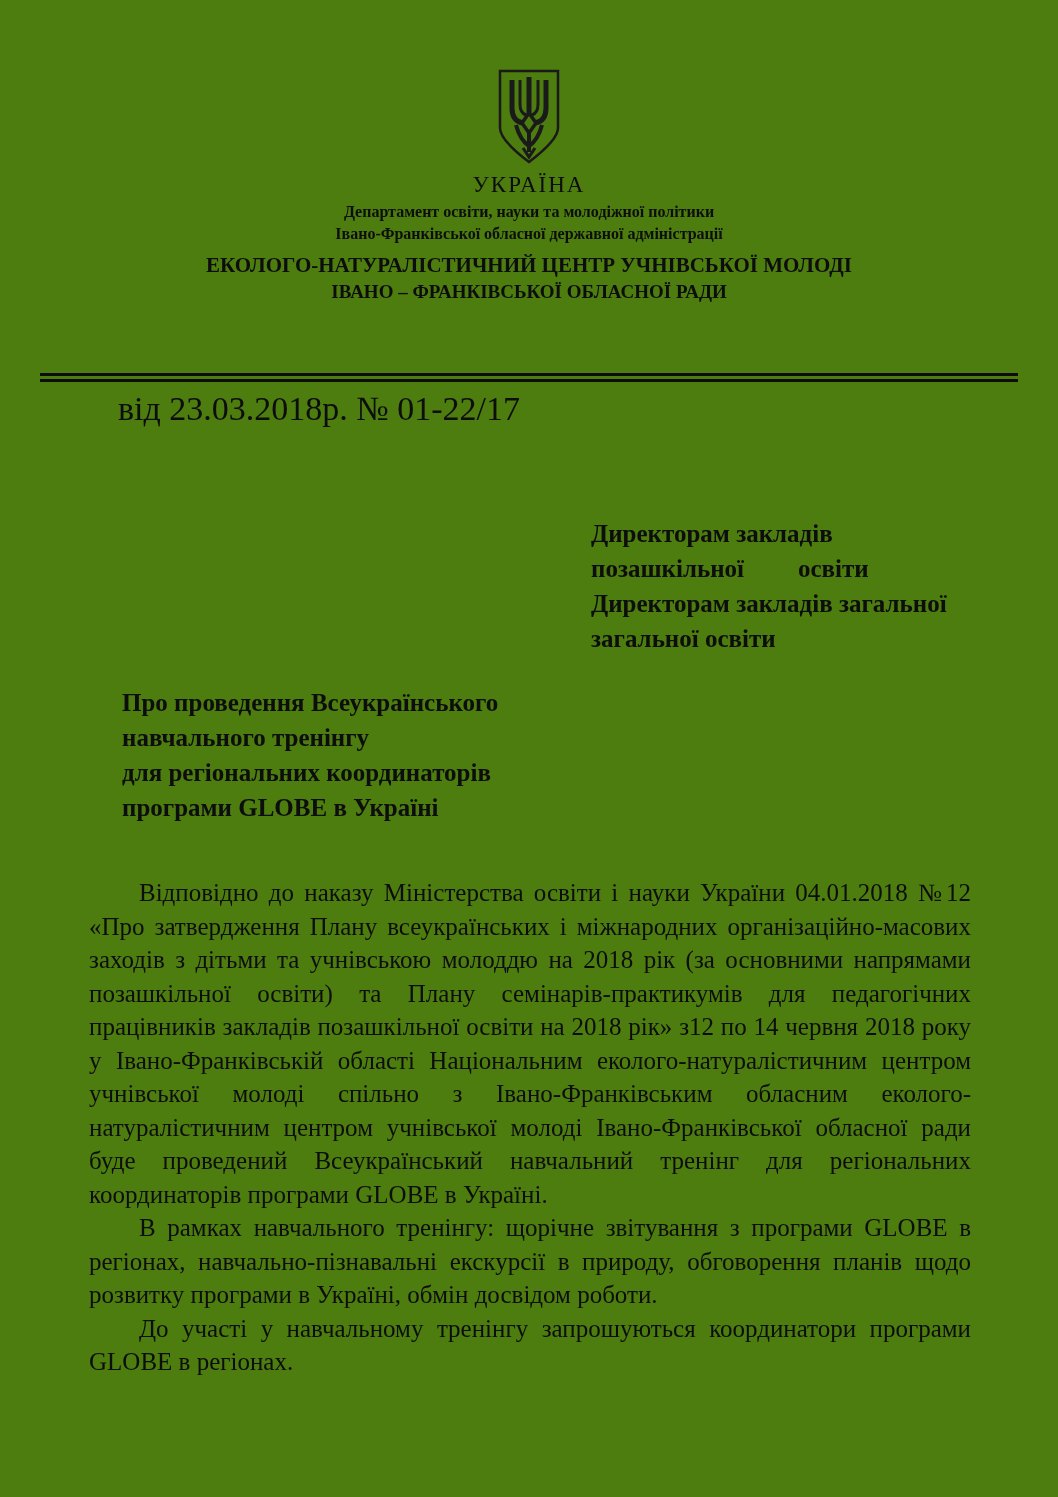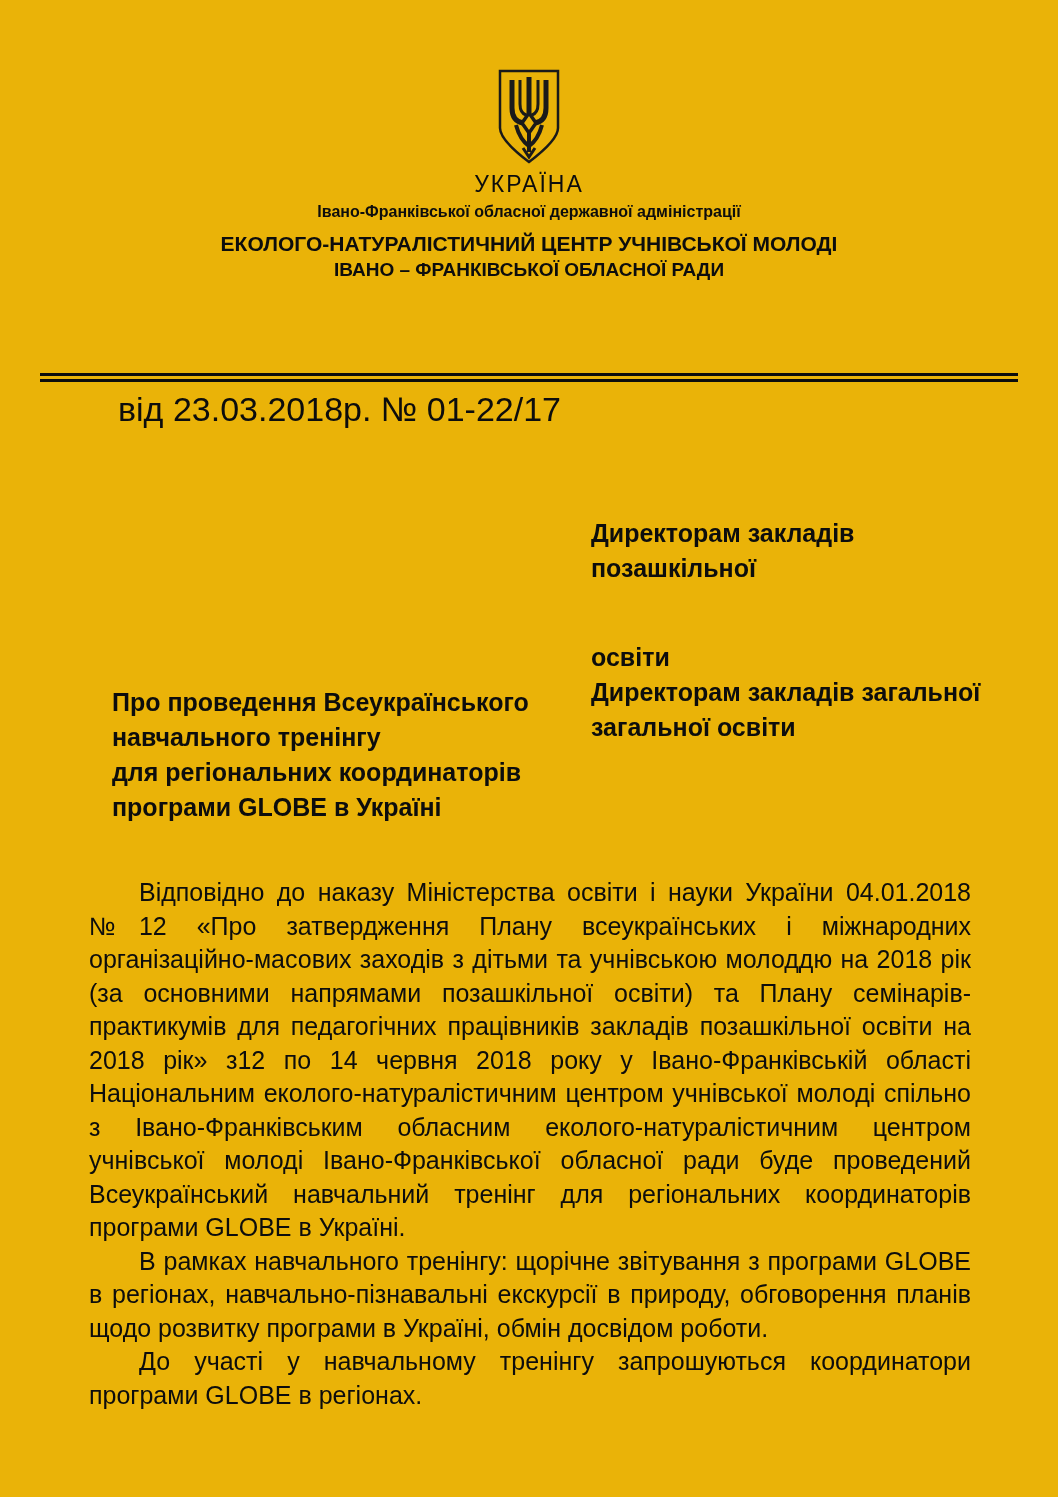--- a/index.html
+++ b/index.html
@@ -1,22 +1,22 @@
 <!DOCTYPE html>
 <html><head>
 <meta charset="utf-8">
 <style>
   html, body { margin: 0; padding: 0; background: #777; }
   .page {
     position: relative;
     width: 1058px;
     height: 1497px;
     margin: 0 auto;
-    background: #eab308;
-    font-family: Liberation Sans, sans-serif;
+    background: #4d7c0f;
+    font-family: Liberation Serif, serif;
     color: #0d0d0d;
     overflow: hidden;
   }
 
   
   .letterhead {
     position: absolute;
     top: 68px; left: 0;
     width: 100%;
     text-align: center;
@@ -70,26 +70,26 @@
   
   .recipient {
     position: absolute;
     top: 516px; left: 591px;
     width: 380px;
     font-weight: bold;
     font-size: 25px;
     line-height: 35px;
   }
   .recipient .r-line { white-space: nowrap; }
-  .recipient-line2 { display: flex; gap: 54px; flex-direction: column; }
+  .recipient-line2 { display: flex; gap: 54px; }
 
   
   .subject {
     position: absolute;
-    top: 685px; left: 112px;
+    top: 685px; left: 122px;
     font-weight: bold;
     font-size: 25px;
     line-height: 35px;
   }
   .subject .s-line { white-space: nowrap; }
 
   
   .body-text {
     position: absolute;
     top: 876px; left: 89px;
@@ -117,20 +117,21 @@
         <path stroke-width="3.5" d="M33,45 L40,55 L33,65 L26,55 Z"></path>
         <path stroke-width="4" d="M20,57 Q24,72 33,78 Q42,72 46,57"></path>
         <path stroke-width="4" d="M33,65 V84"></path>
         <path stroke-width="3" d="M27,80 L33,89 L39,80"></path>
       </g>
     </svg>
 
     <div class="country">УКРАЇНА</div>
 
     <div class="dept">
+      <div>Департамент освіти, науки та молодіжної політики</div>
       <div>Івано-Франківської обласної державної  адміністрації</div>
     </div>
 
     <div class="org">
       <div class="org-2">ЕКОЛОГО-НАТУРАЛІСТИЧНИЙ ЦЕНТР УЧНІВСЬКОЇ МОЛОДІ</div>
       <div class="org-3">ІВАНО – ФРАНКІВСЬКОЇ ОБЛАСНОЇ РАДИ</div>
     </div>
 
   </header>
 

